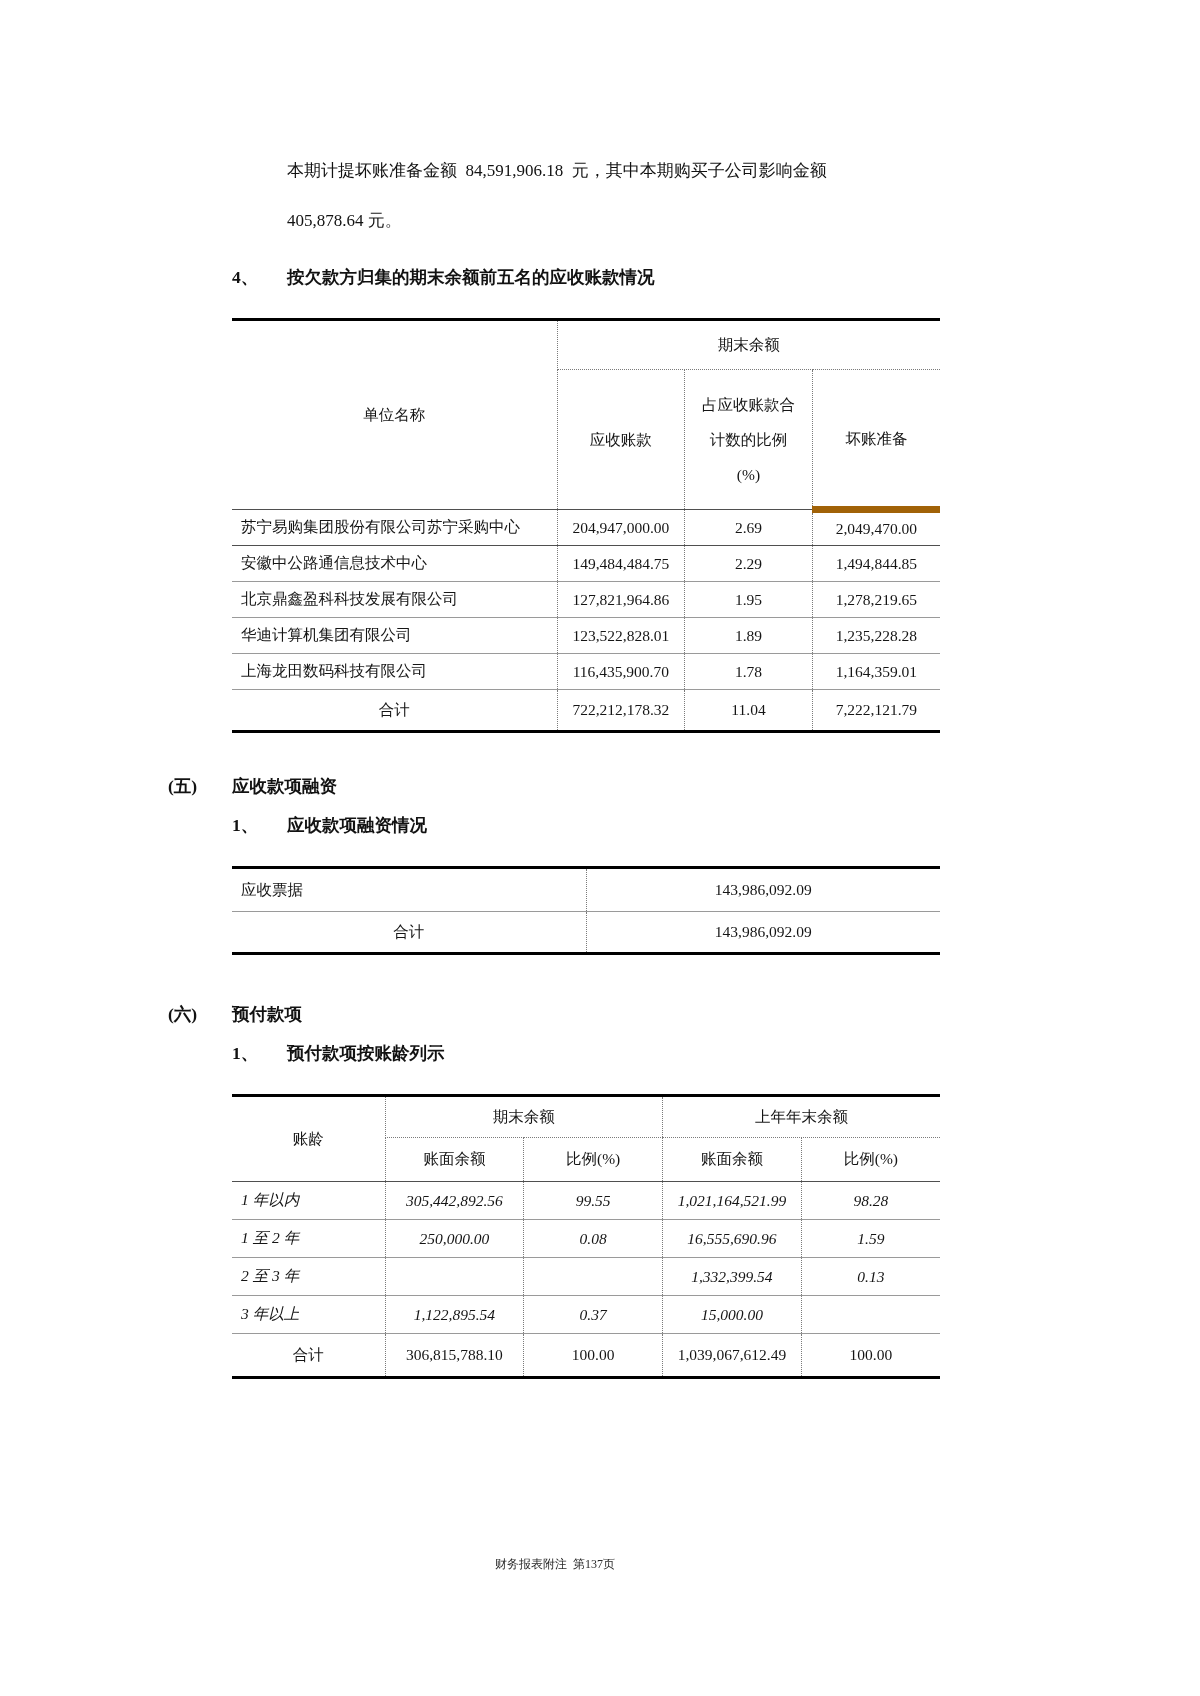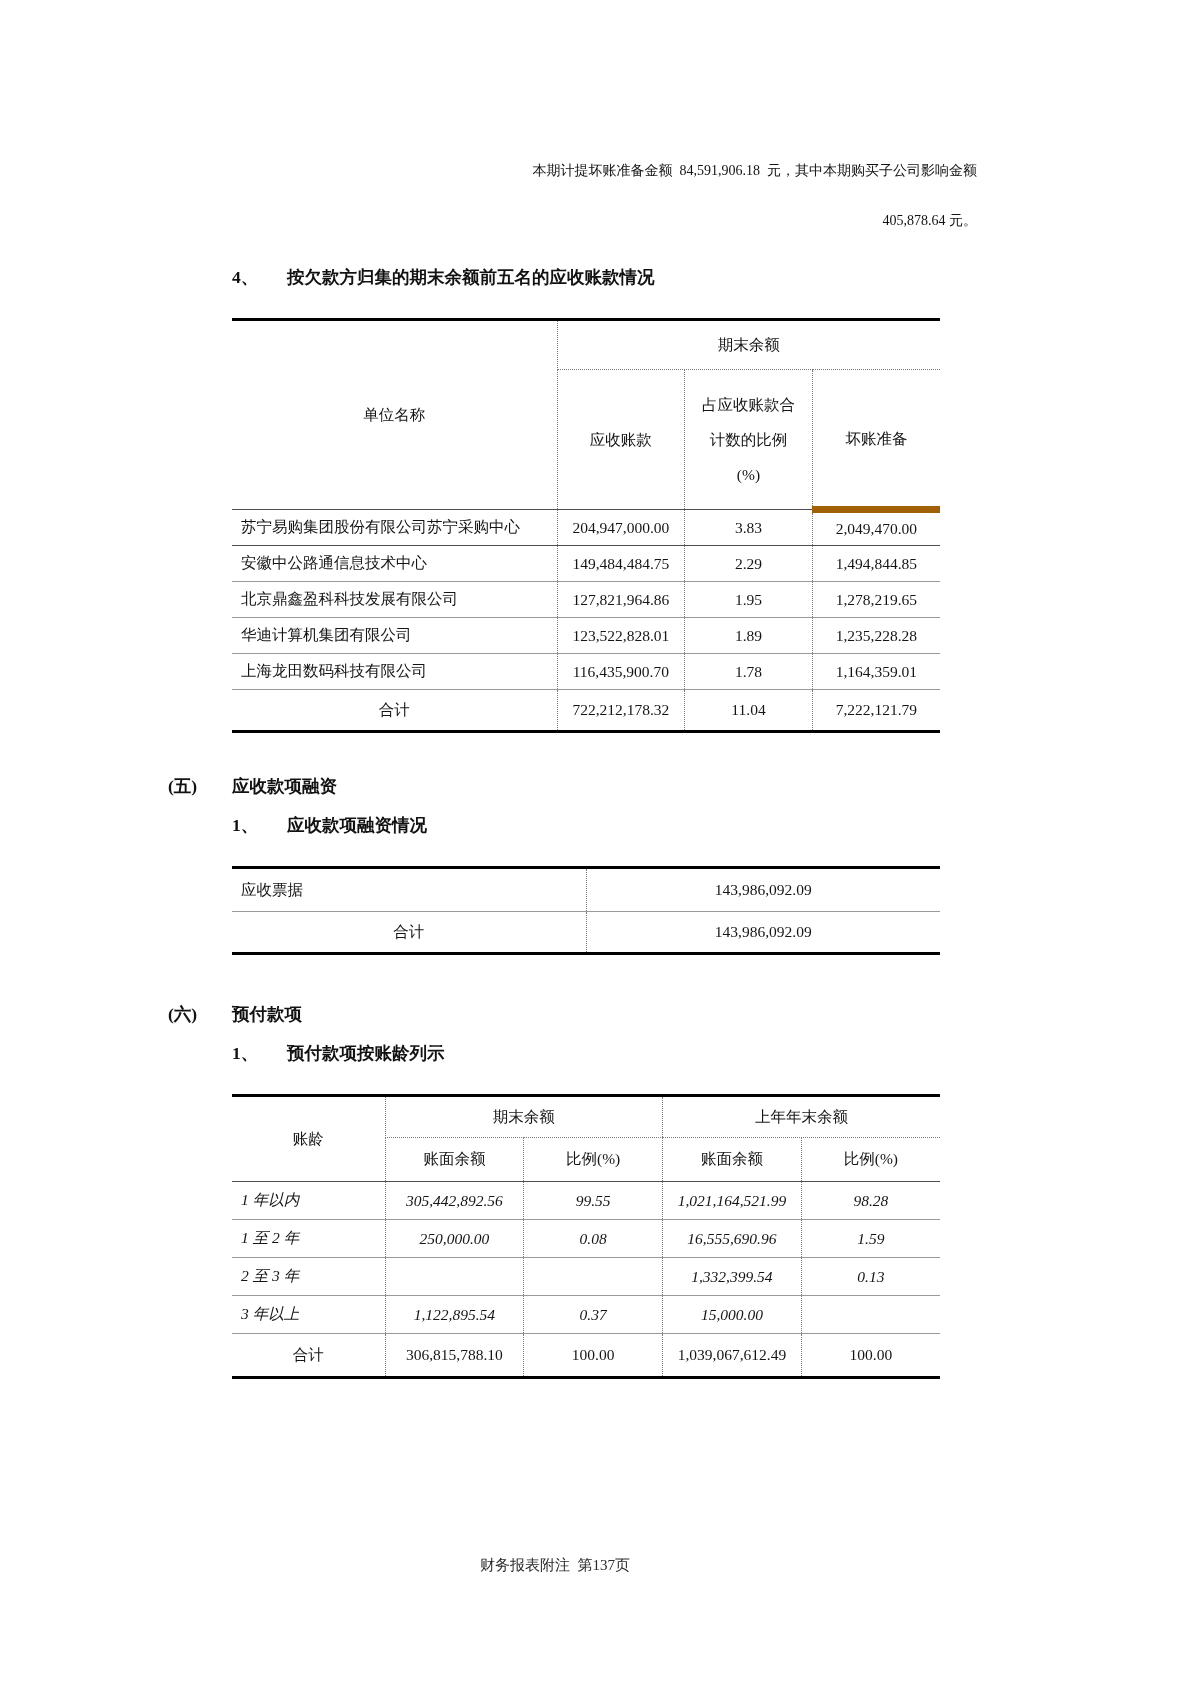--- a/index.html
+++ b/index.html
@@ -8,21 +8,21 @@
     width:1200px; height:1696px;
     background:#ffffff;
     font-family:"Liberation Serif","DejaVu Serif",serif;
     color:#121212;
     overflow:hidden;
     box-sizing:border-box;
   }
   .prewrap { white-space:pre-wrap; }
 
   
-  .intro { margin:146px 0 0 287px; width:690px; font-size:14px; line-height:50px;text-align:right; }
+  .intro { margin:146px 0 0 287px; width:690px; font-size:17px; line-height:50px; }
 
   
   .heading { display:flex; font-weight:bold; font-size:17.5px; line-height:26px; }
   .h4 { margin:18px 0 0 232px; }
   .h4 .hnum { width:55px; flex:0 0 55px; }
   .hsec { margin-left:168px; }
   .hsec .hnum { width:64px; flex:0 0 64px; }
   .hsub { margin-left:232px; }
   .hsub .hnum { width:55px; flex:0 0 55px; }
 
@@ -63,21 +63,21 @@
   .t3 .subrow td { height:44px; }
   .t3 .drow td { height:38px;font-style:italic; }
   .t3 .trow td { height:44px; }
 
   .sec5 { margin-top:40px; }
   .sub  { margin-top:13px; }
   .tblgap { margin-top:28px; }
   .sec6 { margin-top:46px; }
 
   
-  .footer { position:absolute; left:0; top:1556px; width:1110px; text-align:center; font-size:15px; color:#2a2a2a; }
+  .footer { position:absolute; left:0; top:1556px; width:1110px; text-align:center; font-size:12px; color:#2a2a2a; }
 </style>
 </head>
 <body>
 
 <div class="page">
 
   <div class="intro">
     <div class="prewrap">本期计提坏账准备金额  84,591,906.18  元，其中本期购买子公司影响金额</div>
     <div class="prewrap">405,878.64 元。</div>
   </div>
@@ -98,21 +98,21 @@
       <td class="c3 ctr vl stack">
         <span>占应收账款合</span>
         <span>计数的比例</span>
         <span>(%)</span>
       </td>
       <td class="c4 ctr vl">坏账准备</td>
     </tr>
     <tr class="drow">
       <td class="lft hsep" style="border-top:1px solid #4f4f4f">苏宁易购集团股份有限公司苏宁采购中心</td>
       <td class="rt vl hsep" style="border-top:1px solid #4f4f4f">204,947,000.00</td>
-      <td class="rt vl hsep" style="border-top:1px solid #4f4f4f">3.83</td>
+      <td class="rt vl hsep" style="border-top:1px solid #4f4f4f">2.69</td>
       <td class="rt vl hsep" style="border-top:7px solid #a16207">2,049,470.00</td>
     </tr>
     <tr class="drow">
       <td class="lft rsep">安徽中公路通信息技术中心</td>
       <td class="rt vl rsep">149,484,484.75</td>
       <td class="rt vl rsep">2.29</td>
       <td class="rt vl rsep">1,494,844.85</td>
     </tr>
     <tr class="drow">
       <td class="lft rsep">北京鼎鑫盈科科技发展有限公司</td>

